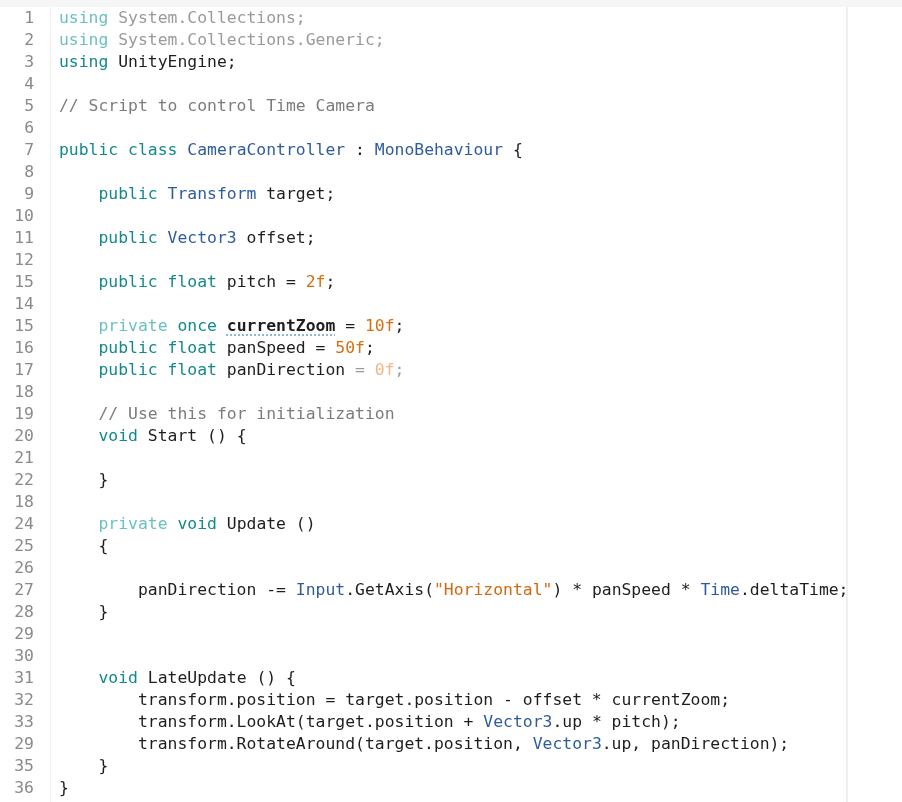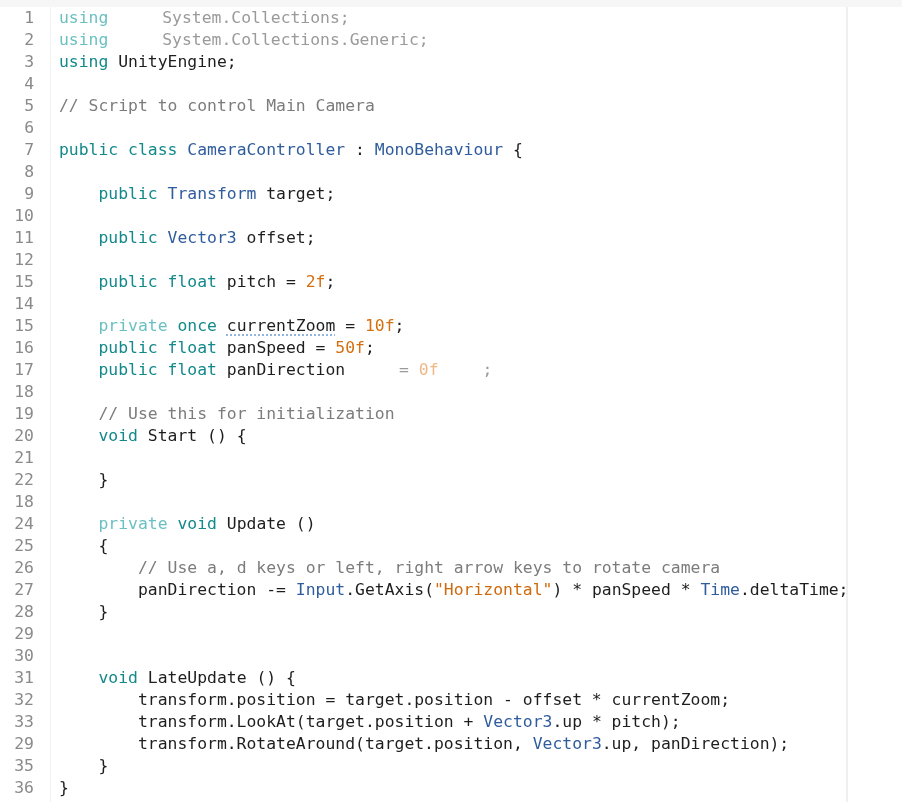--- a/index.html
+++ b/index.html
@@ -13,57 +13,57 @@
   .ln { width: 34px; text-align: right; color: #8a8a8a; flex: 0 0 34px; }
   .txt { position: absolute; left: 59px; color: #1e1e1e; }
   .line { position: relative; }
   .kw { color: #13898b; }
   .kwf { color: #6cc0c2; }
   .ty { color: #2f5c9c; text-align: center; }
   .num { color: #d4700f; }
   .numf { color: #efb888; }
   .str { color: #cf6a0e; }
   .cm { color: #7c7c7c; }
-  .plf { color: #9a9a9a; padding-left: 44px; }
-  .wavy { text-decoration: underline dotted #7aa6d8; text-underline-offset: 4px; }
+  .plf { color: #9a9a9a; }
+  .wavy { text-decoration: underline dotted #7aa6d8; text-underline-offset: 4px; font-weight: bold; }
 </style>
 </head>
 <body>
 
 <div class="topbar"></div>
 <div class="editor">
   <div class="gutter-sep"></div>
   <div class="ruler"></div>
   <div class="code" id="code">
       <div class="line"><span class="ln">1</span><span class="txt"><span class="kwf">using</span><span class="plf"> System.Collections;</span></span></div>
       <div class="line"><span class="ln">2</span><span class="txt"><span class="kwf">using</span><span class="plf"> System.Collections.Generic;</span></span></div>
       <div class="line"><span class="ln">3</span><span class="txt"><span class="kw">using</span><span> UnityEngine;</span></span></div>
       <div class="line"><span class="ln">4</span><span class="txt"></span></div>
-      <div class="line"><span class="ln">5</span><span class="txt"><span class="cm">// Script to control Main Camera</span></span></div>
+      <div class="line"><span class="ln">5</span><span class="txt"><span class="cm">// Script to control Time Camera</span></span></div>
       <div class="line"><span class="ln">6</span><span class="txt"></span></div>
       <div class="line"><span class="ln">7</span><span class="txt"><span class="kw">public class </span><span class="ty">CameraController</span><span> : </span><span class="ty">MonoBehaviour</span><span> {</span></span></div>
       <div class="line"><span class="ln">8</span><span class="txt"></span></div>
       <div class="line"><span class="ln">9</span><span class="txt"><span>    </span><span class="kw">public </span><span class="ty">Transform</span><span> target;</span></span></div>
       <div class="line"><span class="ln">10</span><span class="txt"></span></div>
       <div class="line"><span class="ln">11</span><span class="txt"><span>    </span><span class="kw">public </span><span class="ty">Vector3</span><span> offset;</span></span></div>
       <div class="line"><span class="ln">12</span><span class="txt"></span></div>
       <div class="line"><span class="ln">15</span><span class="txt"><span>    </span><span class="kw">public float</span><span> pitch = </span><span class="num">2f</span><span>;</span></span></div>
       <div class="line"><span class="ln">14</span><span class="txt"></span></div>
       <div class="line"><span class="ln">15</span><span class="txt"><span>    </span><span class="kwf">private</span><span class="kw"> once</span><span> </span><span class="wavy">currentZoom</span><span> = </span><span class="num">10f</span><span>;</span></span></div>
       <div class="line"><span class="ln">16</span><span class="txt"><span>    </span><span class="kw">public float</span><span> panSpeed = </span><span class="num">50f</span><span>;</span></span></div>
       <div class="line"><span class="ln">17</span><span class="txt"><span>    </span><span class="kw">public float</span><span> panDirection </span><span class="plf">= </span><span class="numf">0f</span><span class="plf">;</span></span></div>
       <div class="line"><span class="ln">18</span><span class="txt"></span></div>
       <div class="line"><span class="ln">19</span><span class="txt"><span>    </span><span class="cm">// Use this for initialization</span></span></div>
       <div class="line"><span class="ln">20</span><span class="txt"><span>    </span><span class="kw">void</span><span> Start () {</span></span></div>
       <div class="line"><span class="ln">21</span><span class="txt"></span></div>
       <div class="line"><span class="ln">22</span><span class="txt"><span>    }</span></span></div>
       <div class="line"><span class="ln">18</span><span class="txt"></span></div>
       <div class="line"><span class="ln">24</span><span class="txt"><span>    </span><span class="kwf">private</span><span class="kw"> void</span><span> Update ()</span></span></div>
       <div class="line"><span class="ln">25</span><span class="txt"><span>    {</span></span></div>
-      <div class="line"><span class="ln">26</span><span class="txt"><span>        </span><span class="cm">// Use a, d keys or left, right arrow keys to rotate camera</span></span></div>
+      <div class="line"><span class="ln">26</span><span class="txt"><span>        </span></span></div>
       <div class="line"><span class="ln">27</span><span class="txt"><span>        panDirection -= </span><span class="ty">Input</span><span>.GetAxis(</span><span class="str">"Horizontal"</span><span>) * panSpeed * </span><span class="ty">Time</span><span>.deltaTime;</span></span></div>
       <div class="line"><span class="ln">28</span><span class="txt"><span>    }</span></span></div>
       <div class="line"><span class="ln">29</span><span class="txt"></span></div>
       <div class="line"><span class="ln">30</span><span class="txt"><span>    </span></span></div>
       <div class="line"><span class="ln">31</span><span class="txt"><span>    </span><span class="kw">void</span><span> LateUpdate () {</span></span></div>
       <div class="line"><span class="ln">32</span><span class="txt"><span>        transform.position = target.position - offset * currentZoom;</span></span></div>
       <div class="line"><span class="ln">33</span><span class="txt"><span>        transform.LookAt(target.position + </span><span class="ty">Vector3</span><span>.up * pitch);</span></span></div>
       <div class="line"><span class="ln">29</span><span class="txt"><span>        transform.RotateAround(target.position, </span><span class="ty">Vector3</span><span>.up, panDirection);</span></span></div>
       <div class="line"><span class="ln">35</span><span class="txt"><span>    }</span></span></div>
       <div class="line"><span class="ln">36</span><span class="txt"><span>}</span></span></div>

